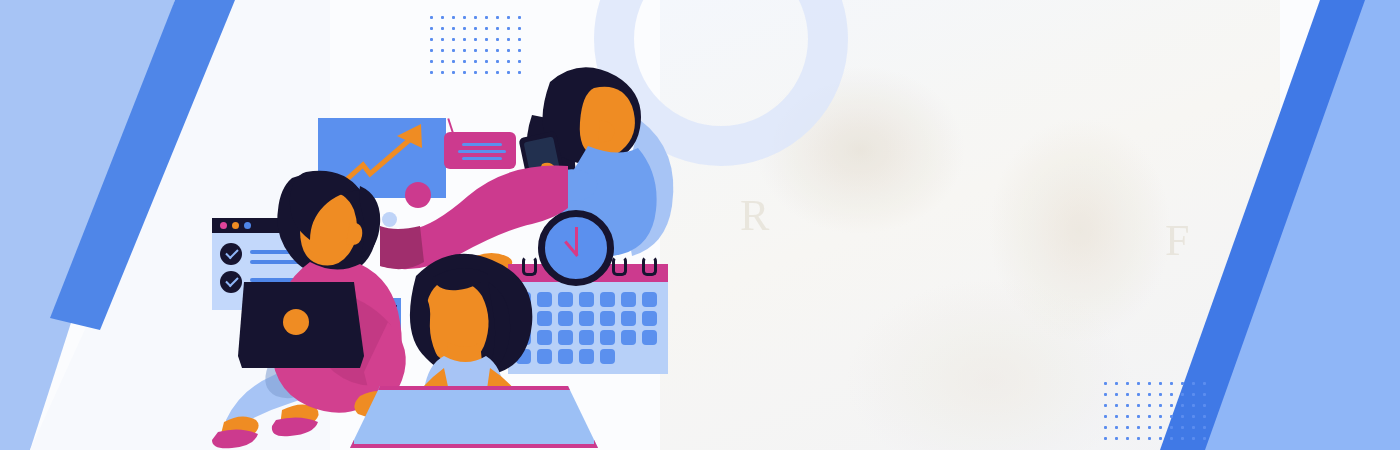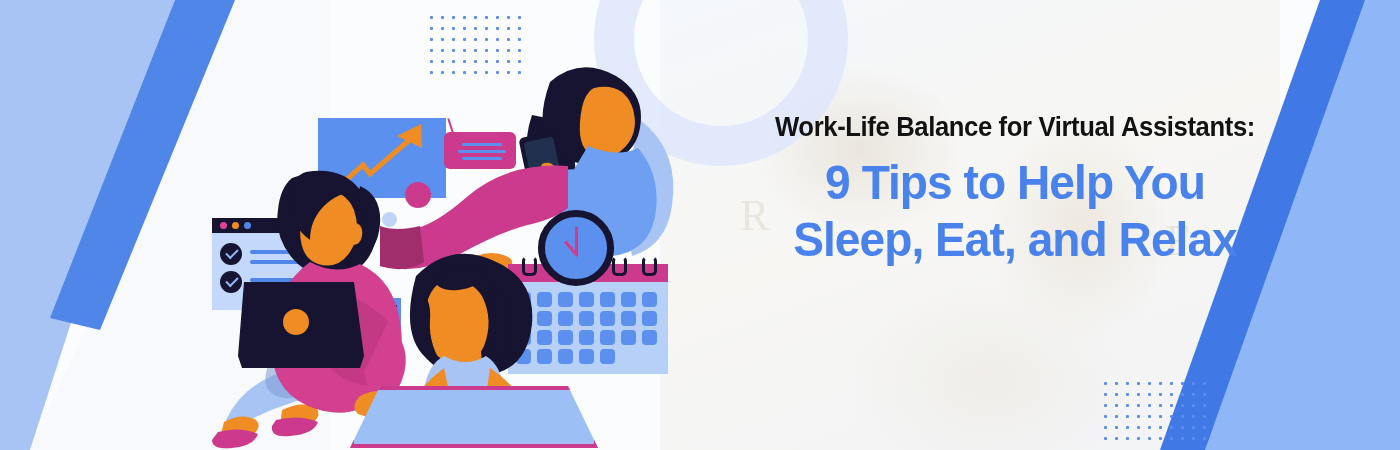--- a/index.html
+++ b/index.html
@@ -424,19 +424,14 @@
       <path d="M60 186 q-20 4 -28 16 q24 -2 40 -4 z" fill="#ef8c23"></path>
       <path d="M196 186 q20 4 28 16 q-24 -2 -40 -4 z" fill="#ef8c23"></path>
       <path d="M66 190 q60 -22 122 0 q-8 12 -34 12 l-56 0 q-24 0 -32 -12 z" fill="#ef8c23"></path>
       <path d="M54 188 q-22 6 -24 14 q20 -2 30 -6 z" fill="#e07f1d"></path>
     </svg>
 
     <div class="sh mat"></div>
 
   </div>
 
-  <div class="textblock">
-    <div class="t-kicker">Work-Life Balance for Virtual Assistants:</div>
-    <div class="t-main">9 Tips to Help You</div>
-    <div class="t-main" style="margin-top:2px;">Sleep, Eat, and Relax</div>
-  </div>
 
 </div>
 
 </body></html>

